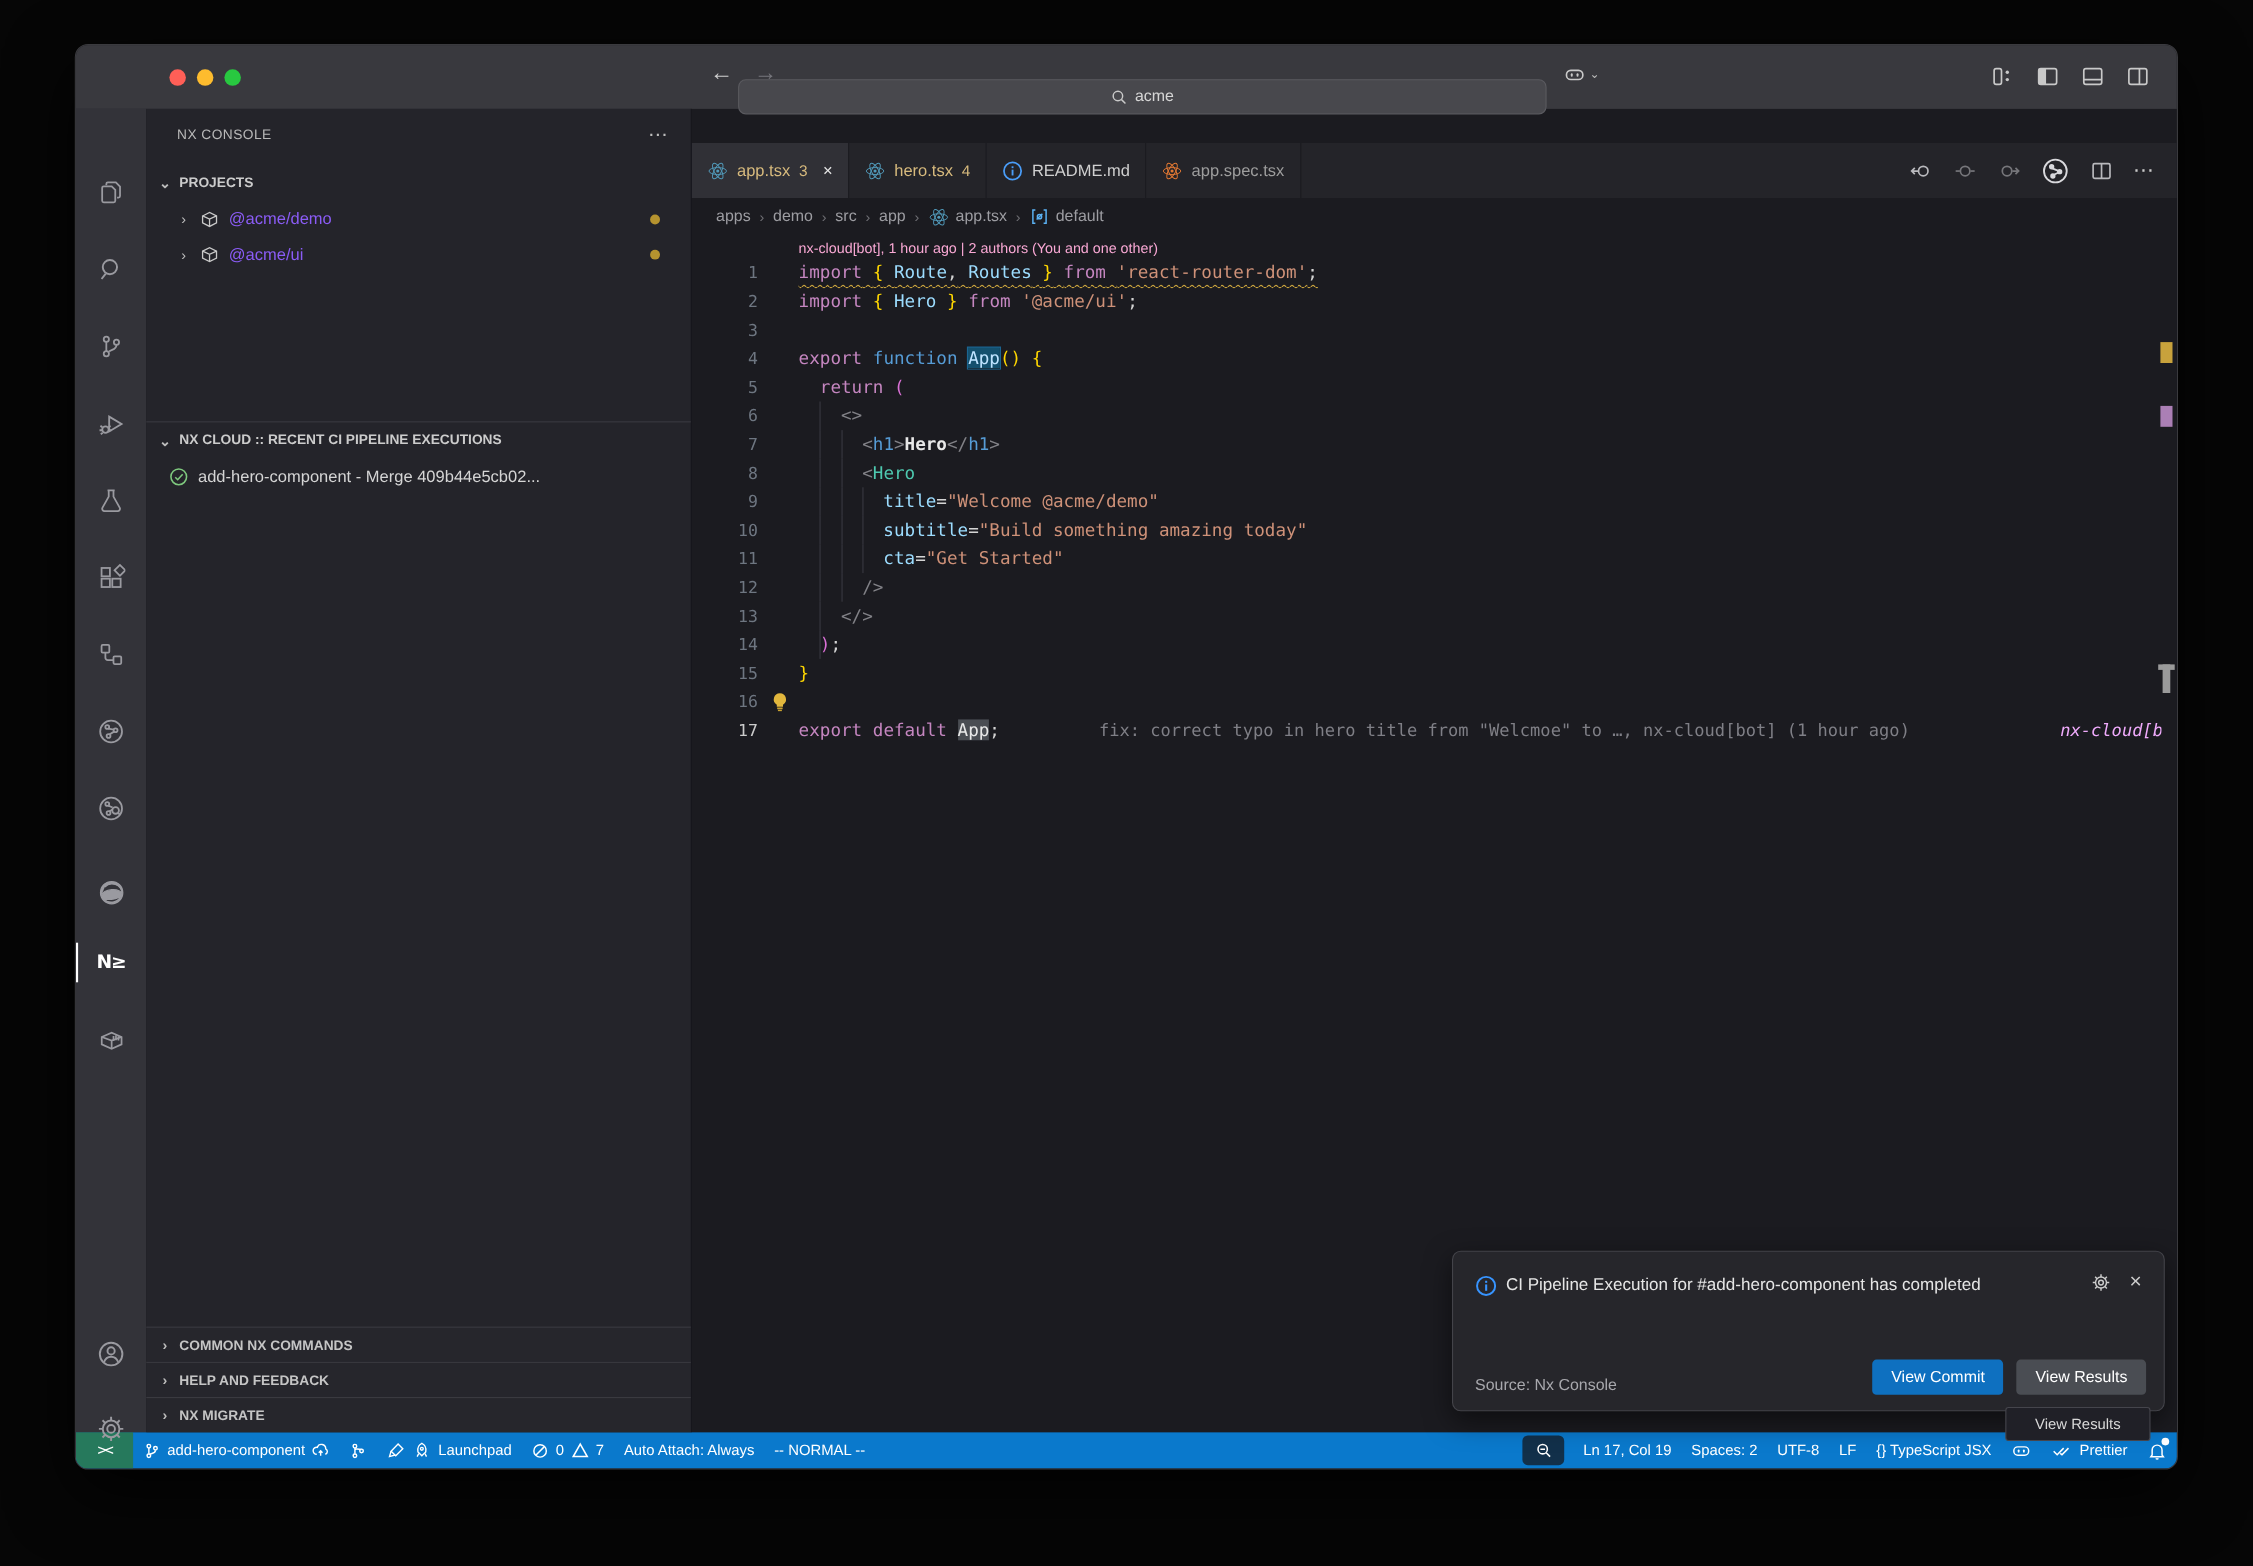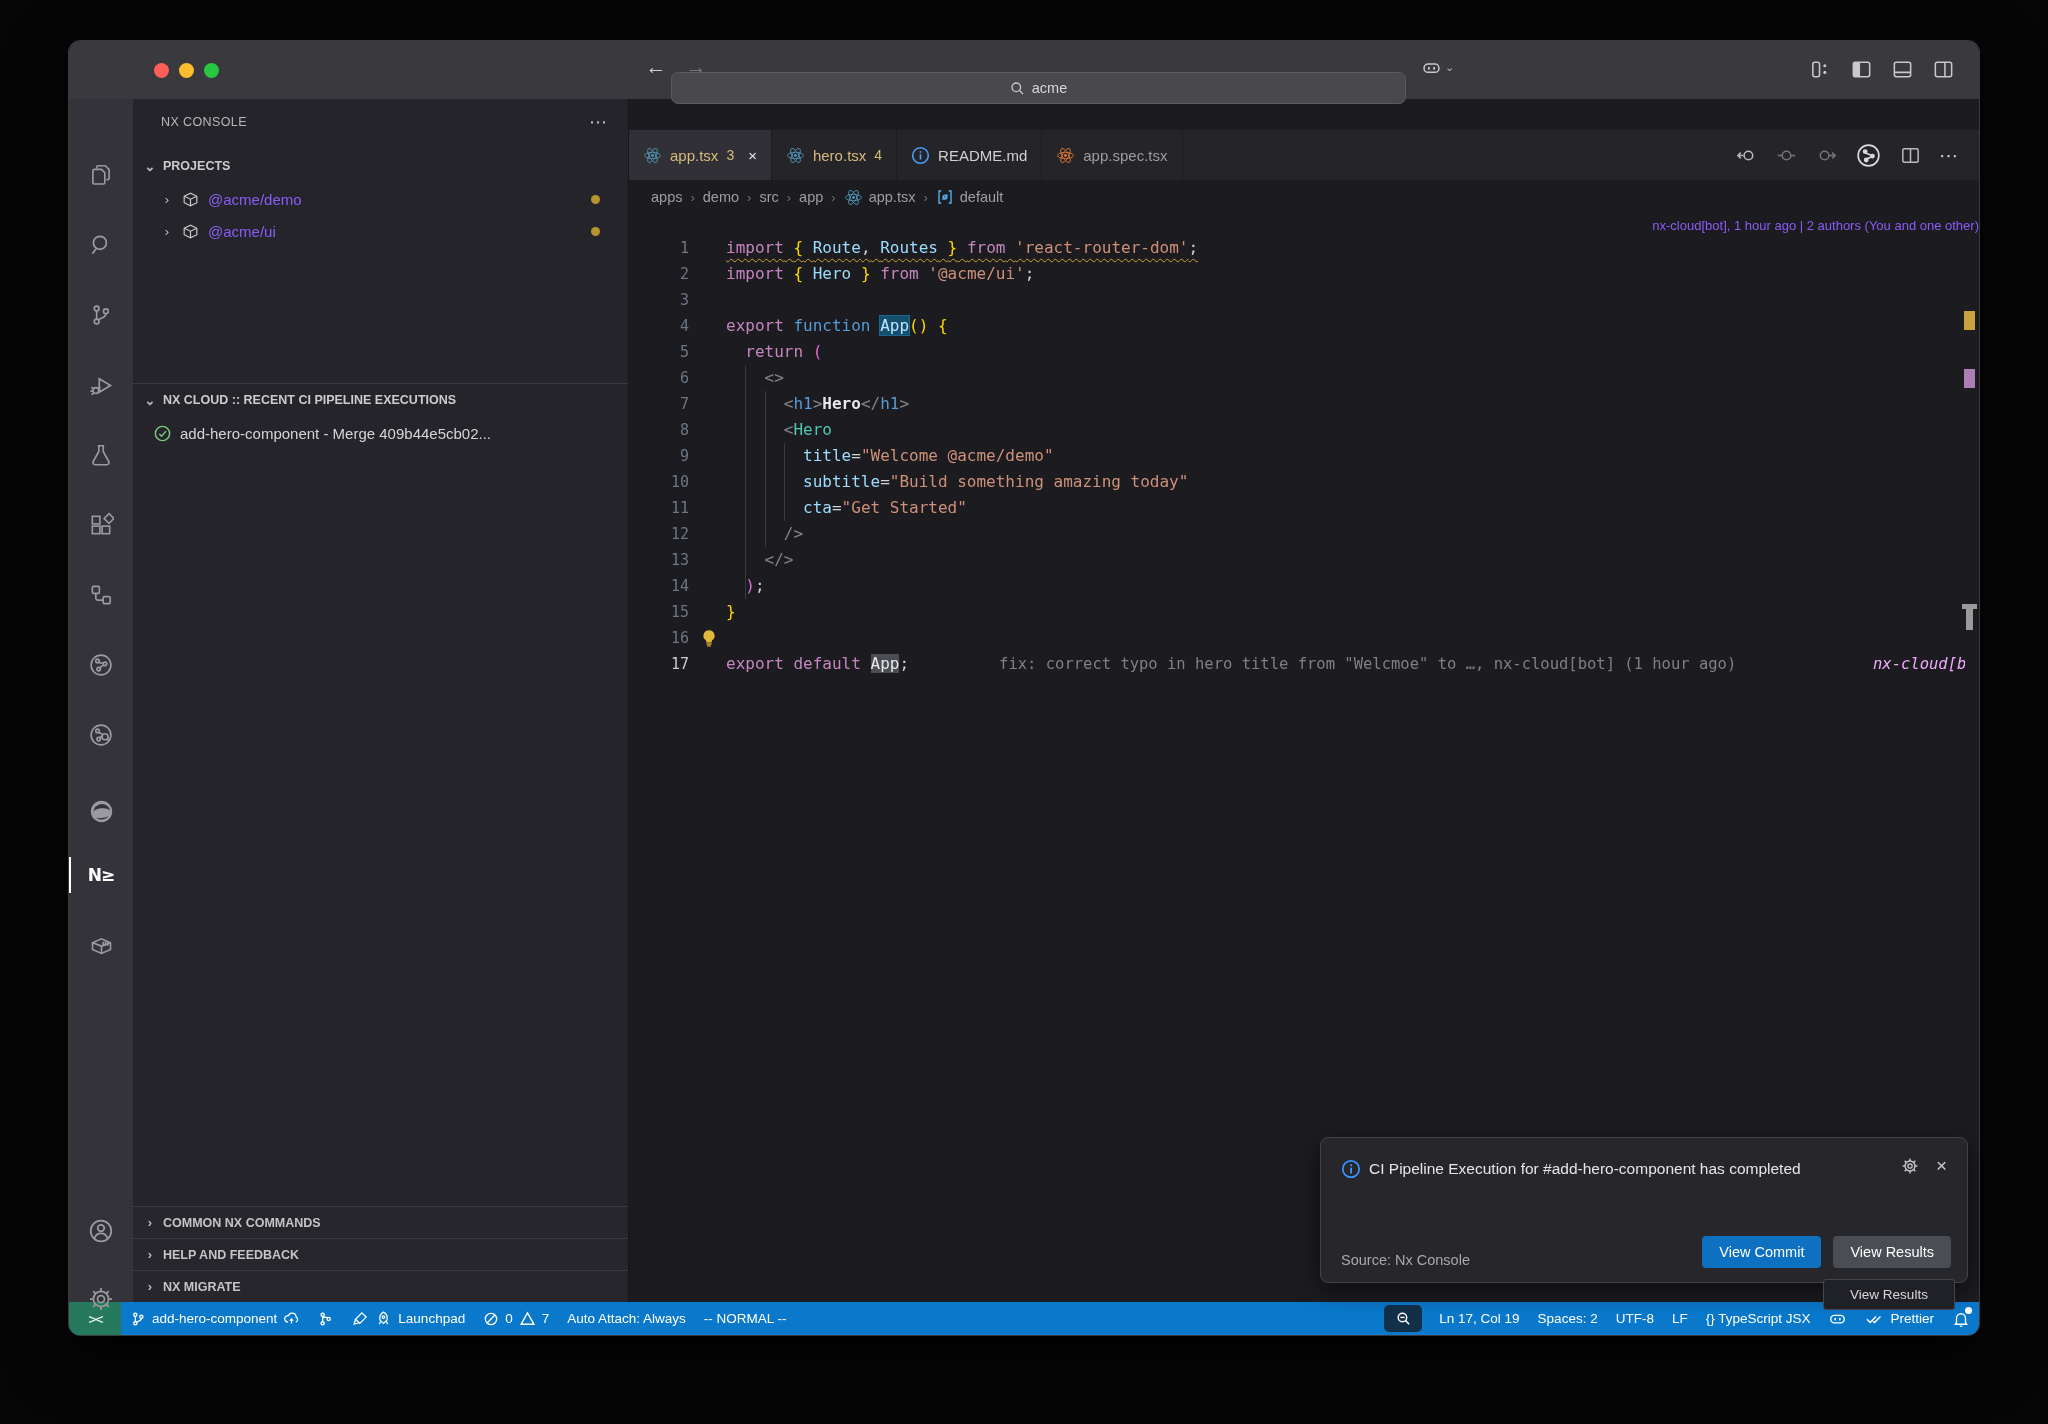--- a/index.html
+++ b/index.html
@@ -46,21 +46,21 @@
   .tab { display:flex; align-items:center; gap:8px; padding:0 14px; font-size:15px; color:#9d9d9d; border-right:1px solid #1b1b20; background:#242429; }
   .tab.active { background:#303036; }
   .tab .badge { font-size:14px; }
   .tab .close { font-size:15px; color:#e8e8e8; margin-left:6px; }
   .tab-actions { margin-left:auto; display:flex; align-items:center; gap:17px; padding-right:20px; color:#b9b9bd; }
   .breadcrumbs { height:34px; display:flex; align-items:center; gap:8px; padding-left:22px; font-size:14.5px; color:#9d9da2; flex:0 0 auto; }
   .breadcrumbs .bsep { color:#6e6e73; font-size:13px; }
   .crumb { display:flex; align-items:center; gap:6px; }
 
   .codewrap { position:relative; flex:1; overflow:hidden; font-family:"DejaVu Sans Mono", monospace; }
-  .codelens { margin:4px 0 2px 97px; font-family:"Liberation Sans", sans-serif; font-size:13px; color:#8b5cf6;text-align:right; }
+  .codelens { margin:4px 0 2px 97px; font-family:"Liberation Sans", sans-serif; font-size:13px; color:#f9a8d4; }
   .code-line { display:flex; height:26px; line-height:26px; font-size:16px; position:relative; }
   .ln { width:60px; text-align:right; color:#6e7681; flex:0 0 auto; font-size:15px; }
   .ln.cur { color:#cccccc; }
   .lc { margin-left:37px; position:relative; white-space:pre; flex:1; }
   .tok.kw{color:#c586c0} .tok.kw2{color:#569cd6} .tok.vr{color:#9cdcfe} .tok.st{color:#ce9178}
   .tok.b1{color:#ffd700} .tok.b2{color:#da70d6} .tok.pn{color:#828287} .tok.tg{color:#569cd6}
   .tok.cp{color:#4ec9b0} .tok.at{color:#9cdcfe} .tok.df{color:#d4d4d4}
   .tok.tx{color:#e8e8e8; font-weight:bold}
   .tok.hlb{color:#bfe3ff; background:#14506e; box-shadow:0 0 0 1px #1b6591;}
   .tok.hlg{color:#e8e8e8; background:#4a4d53;}

